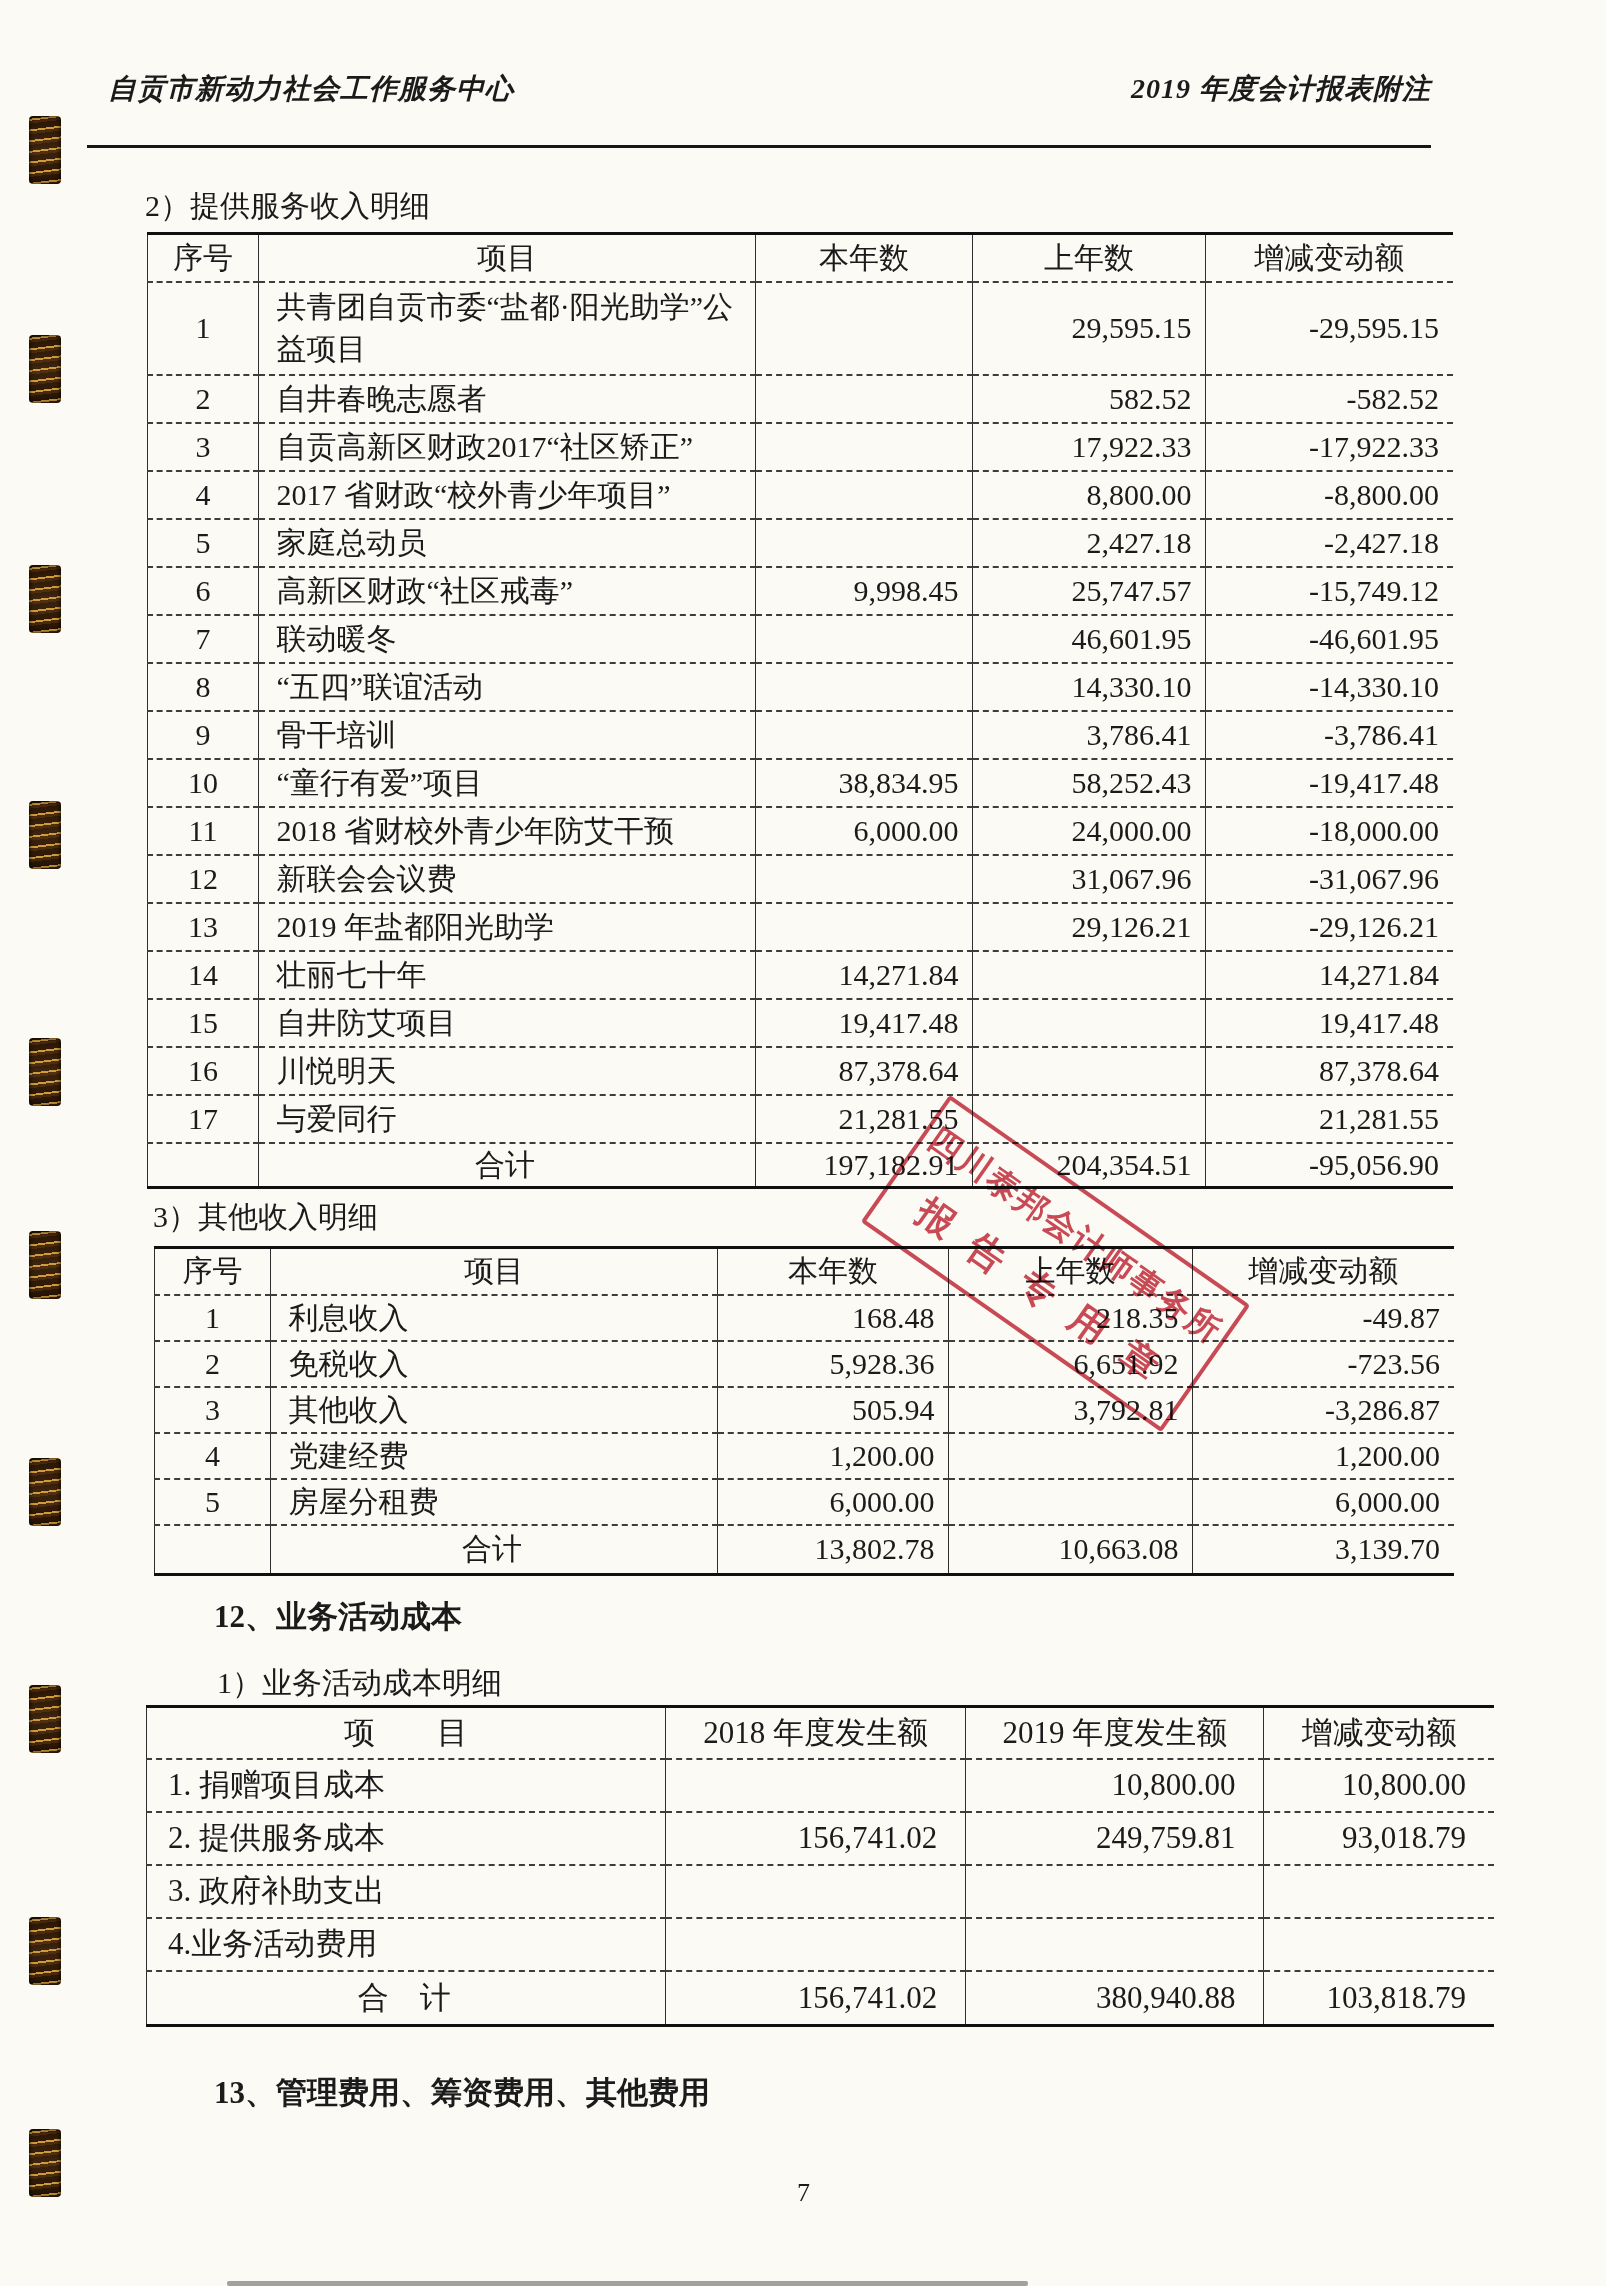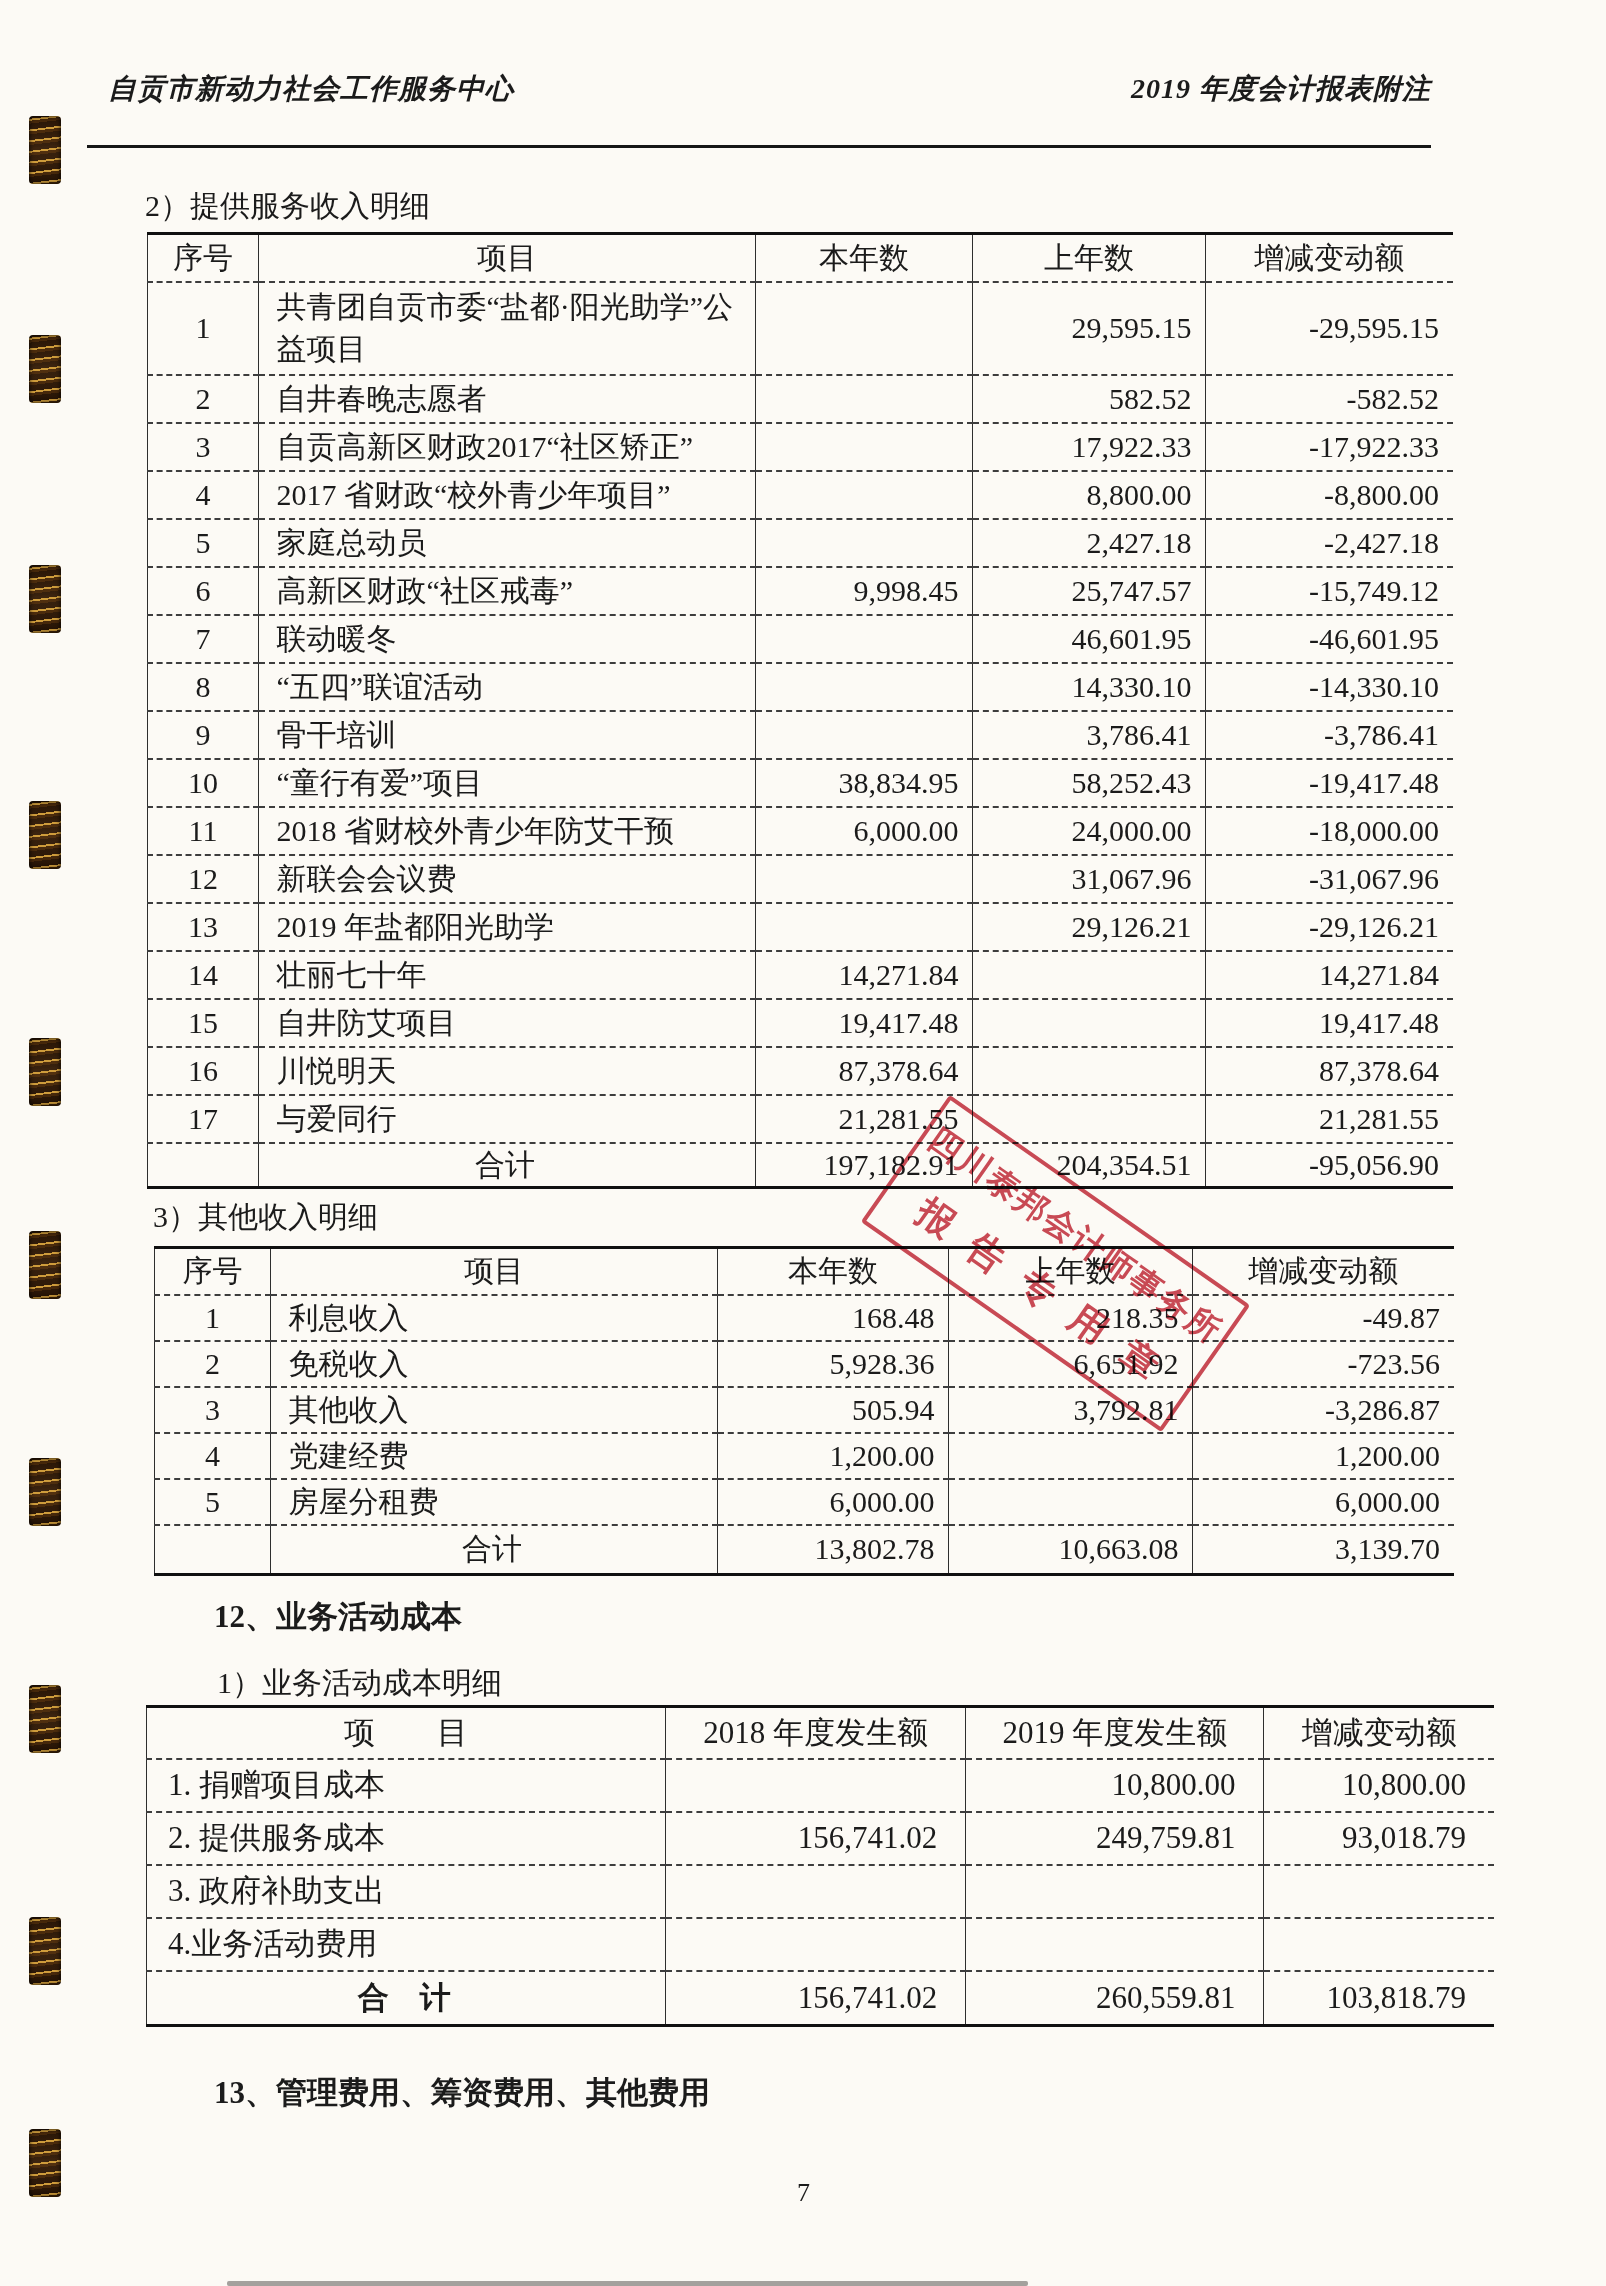--- a/index.html
+++ b/index.html
@@ -40,21 +40,21 @@
   .fin tr.total td{border-bottom:none;}
   .fin th{text-align:center;}
   
   .tbl-sn td{text-align:right;padding-right:13.5px;}
   .tbl-sn td:nth-child(1){text-align:center;padding-right:0;}
   .tbl-sn td:nth-child(2){text-align:left;padding-left:17.4px;padding-right:3.9px;}
   .tbl-sn tr.total td:nth-child(2){text-align:center;padding-left:0;}
   
   .tbl-cost td{text-align:right;padding-right:28px;}
   .tbl-cost td:first-child{text-align:left;padding-left:21px;padding-right:3.9px;}
-  .tbl-cost tr.total td:first-child{text-align:center;padding-left:0;font-weight:bold;}
+  .tbl-cost tr.total td:first-child{text-align:center;padding-left:0;}
   
   #t1{left:147px;top:232px;width:1305px;}
   #t1 thead tr{height:48px;} #t1 tbody tr{height:48px;}
   #t1 tbody tr:nth-child(1){height:93px;} #t1 tbody tr.total{height:42px;}
   #t2{left:154px;top:1246px;width:1299px;}
   #t2 thead tr{height:47px;} #t2 tbody tr{height:46px;} #t2 tbody tr.total{height:50px;}
   #t3{left:146px;top:1705px;width:1348px;font-size:31px;}
   #t3 thead tr{height:52px;} #t3 tbody tr{height:53px;} #t3 tbody tr.total{height:55px;}
   
   .stamp{
@@ -353,21 +353,21 @@
         </tr>
         <tr>
           <td>4.业务活动费用</td>
           <td></td>
           <td></td>
           <td></td>
         </tr>
         <tr class="total">
           <td>合　计</td>
           <td>156,741.02</td>
-          <td>260,559.81</td>
+          <td>380,940.88</td>
           <td>103,818.79</td>
         </tr>
       </tbody>
     </table>
 
   <div class="sec-title bold" id="title-admin">13、管理费用、筹资费用、其他费用</div>
 
   <div class="stamp" style="color: rgb(196, 50, 64);">
     <div class="stamp-l1">四川泰邦会计师事务所</div>
     <div class="stamp-l2">报告专用章</div>

